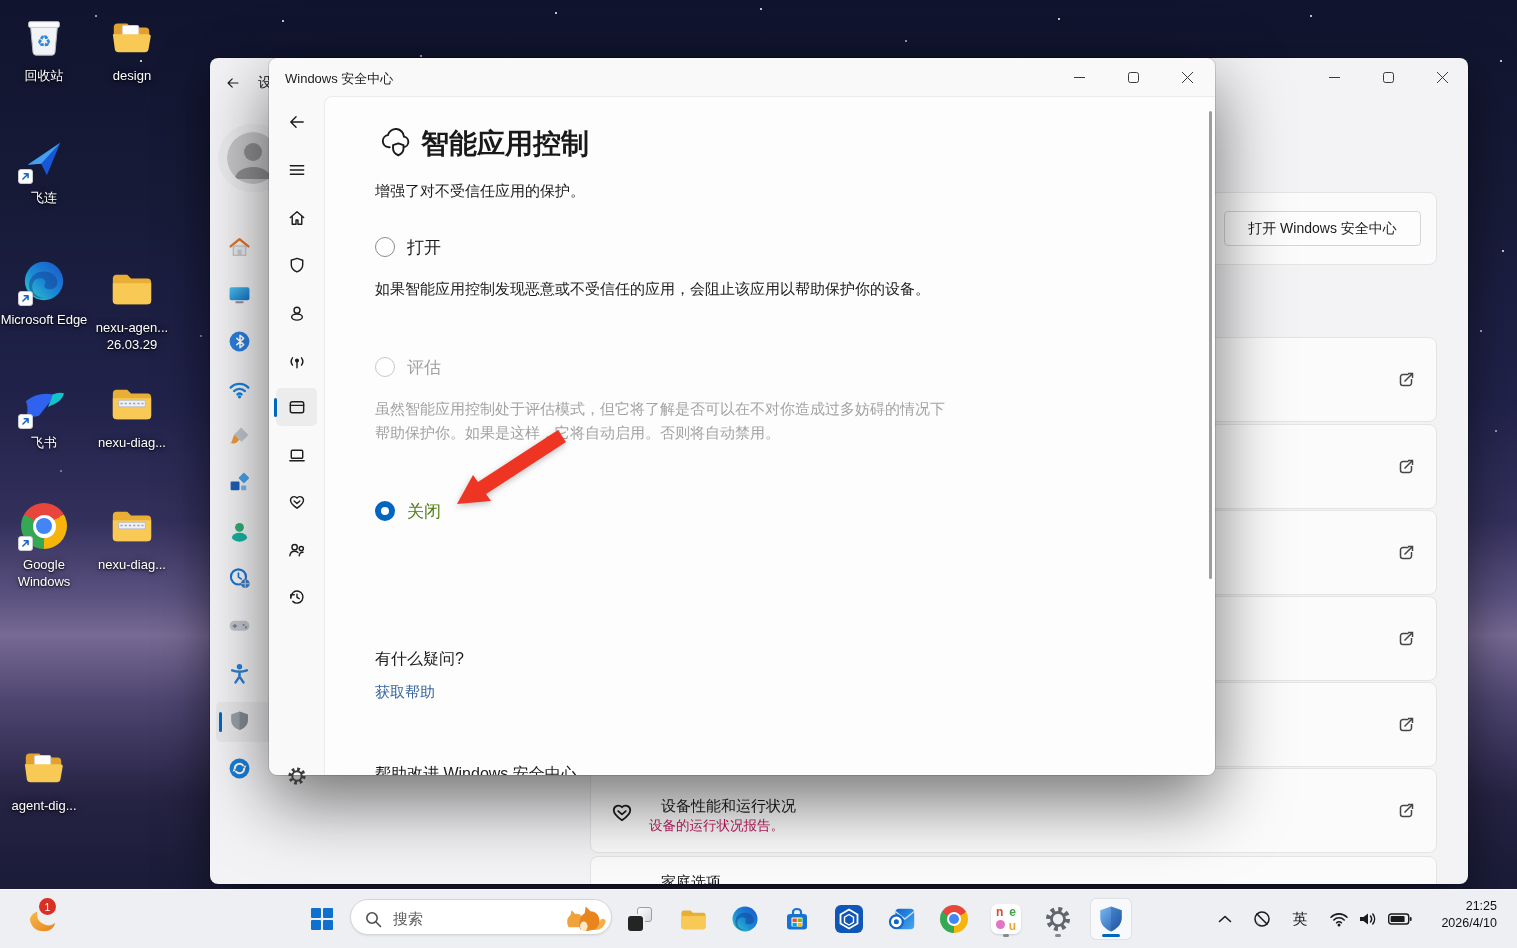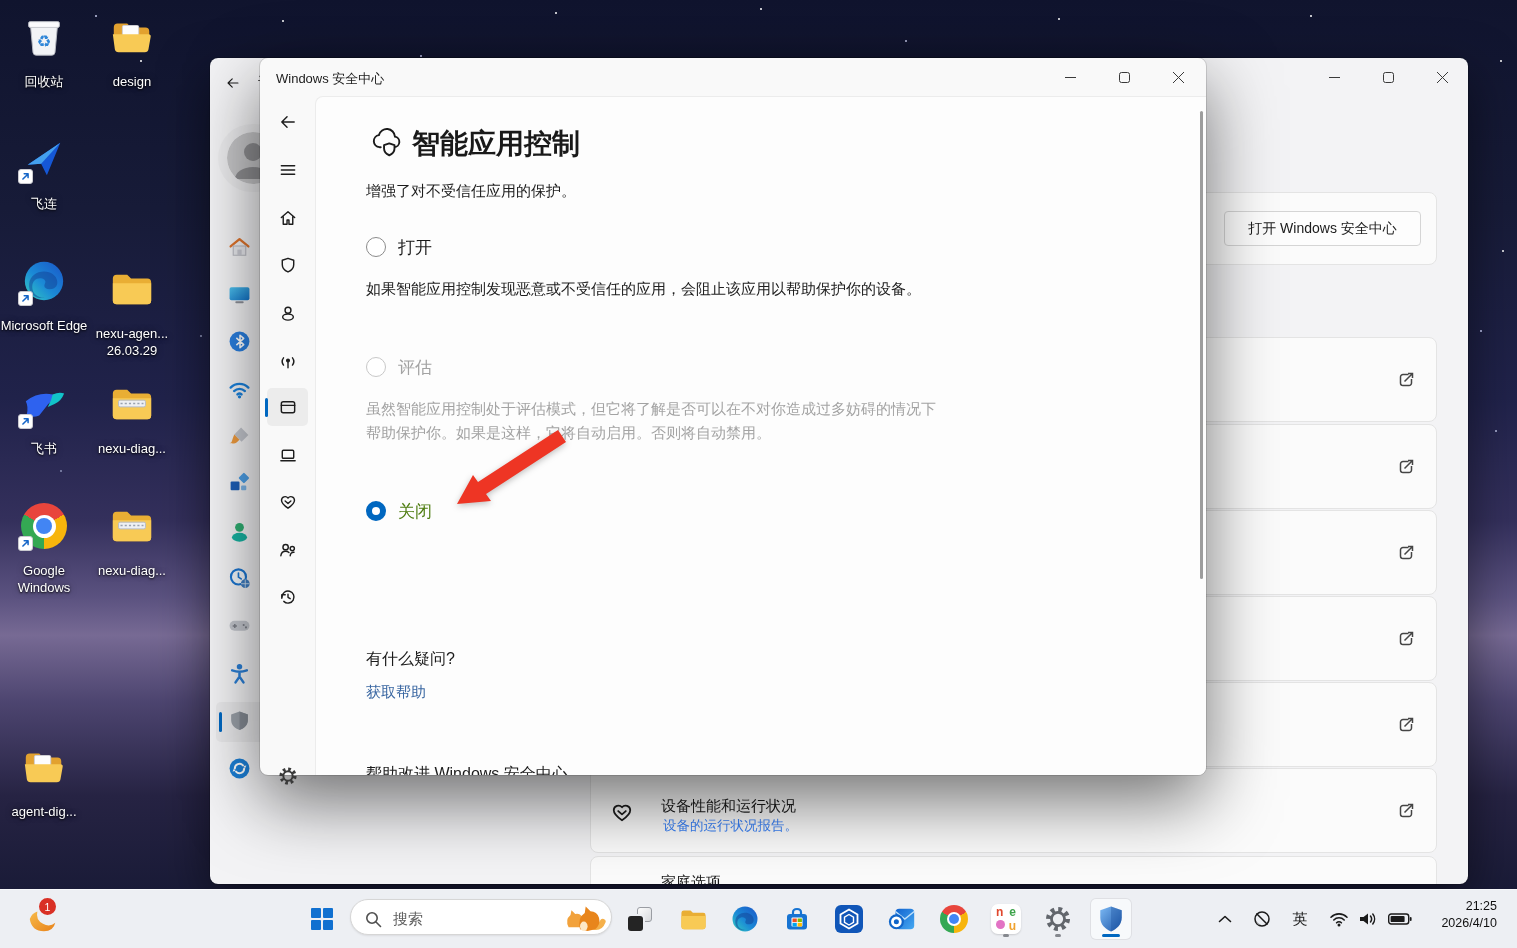--- a/index.html
+++ b/index.html
@@ -10,29 +10,29 @@
   .abs{position:absolute;}
   svg{display:block;}
   .stars{position:absolute;left:0;top:0;width:2px;height:2px;border-radius:50%;background:transparent;
     box-shadow:282px 20px #fff,420px 55px #cfd4ff,555px 12px #fff,610px 95px #aeb4d8,760px 8px #fff,
     905px 40px #c5c9ea,1058px 18px #fff,1230px 70px #b9bfe2,1310px 15px #fff,1460px 120px #d8dcf5,
     1500px 60px #fff,250px 160px #aab0d4,1480px 330px #cfd4ff,1502px 250px #fff,140px 60px #fff,
     95px 15px #c5c9ea,200px 335px #9aa0c4,60px 470px #8a90b4,1495px 430px #b9bfe2,1330px 160px #fff;}
   
   .di{position:absolute;width:88px;text-align:center;color:#fff;cursor:default;}
   .di .ig{width:46px;height:46px;margin:0 auto;position:relative;}
-  .di .tx{font-size:13px;line-height:16.5px;margin-top:14px;text-shadow:0 1px 2px rgba(0,0,0,.9),0 0 6px rgba(0,0,0,.55);word-wrap:break-word;}
+  .di .tx{font-size:13px;line-height:16.5px;margin-top:8px;text-shadow:0 1px 2px rgba(0,0,0,.9),0 0 6px rgba(0,0,0,.55);word-wrap:break-word;}
   .sc{position:absolute;left:-3px;bottom:-2px;width:15px;height:15px;background:#fff;border:1px solid #c9c9cf;border-radius:3px;display:flex;align-items:center;justify-content:center;box-sizing:border-box;}
   .chrome{border-radius:50%;background:conic-gradient(from -60deg,#e8453c 0 120deg,#f7b50c 0 240deg,#34a853 0 360deg);position:relative;}
   .chrome::before{content:"";position:absolute;inset:25%;background:#fff;border-radius:50%;}
   .chrome::after{content:"";position:absolute;inset:32%;background:#4285f4;border-radius:50%;}
   
   .win{position:absolute;border-radius:8px;}
   #settingsWin{left:210px;top:58px;width:1258px;height:826px;background:#f3f3f5;box-shadow:0 18px 50px rgba(0,0,0,.5);outline:1px solid rgba(0,0,0,.15);overflow:hidden;}
-  #securityWin{left:260px;top:58px;width:946px;height:717px;background:#f9f9f9;box-shadow:0 26px 70px rgba(0,0,0,.55);outline:1px solid rgba(0,0,0,.12);z-index:3;}
+  #securityWin{left:269px;top:58px;width:946px;height:717px;background:#f9f9f9;box-shadow:0 26px 70px rgba(0,0,0,.55);outline:1px solid rgba(0,0,0,.12);z-index:3;}
   .winctl{position:absolute;top:0;width:46px;height:38px;display:flex;align-items:center;justify-content:center;}
   .card{position:absolute;left:380px;width:847px;background:#fbfbfb;border:1px solid #e4e4e4;border-radius:8px;box-sizing:border-box;}
   .xl{position:absolute;right:20px;top:50%;margin-top:-10px;color:#454545;}
   
   .ssi{position:absolute;left:7px;width:41px;height:38px;border-radius:5px;display:flex;align-items:center;justify-content:center;}
   .ssi.sel{background:#ececec;}
   .lic *{stroke:#1d1d1d;fill:none;stroke-width:1.5;stroke-linecap:round;stroke-linejoin:round;}
   
   .radio{position:absolute;width:20px;height:20px;border-radius:50%;box-sizing:border-box;background:#fff;}
   .r-off{border:1px solid #8b8b8b;}
@@ -366,21 +366,21 @@
         </span>
       </div>
   <div class="card" style="top:710px;height:85px">
     <span class="abs" style="left:18px;top:30px">
           <svg viewBox="0 0 22 22" width="26" height="26" class="lic">
             <path d="M11 18c-4.4-2.9-7-5.6-7-8.6A4 4 0 0 1 11 7a4 4 0 0 1 7 2.4c0 3-2.6 5.7-7 8.6z"></path>
             <path d="M7.8 10.2l3.2 2.8 3.2-2.8"></path>
           </svg>
         </span>
     <span class="abs" style="left:70px;top:28px;font-size:15px;color:#1b1b1b">设备性能和运行状况</span>
-    <span class="abs" style="left:72px;top:48px;font-size:13.5px;color:#3b82f6">设备的运行状况报告。</span>
+    <span class="abs" style="left:58px;top:48px;font-size:13.5px;color:#be185d">设备的运行状况报告。</span>
     <span class="xl">
           <svg width="20" height="20">
             <use href="#sXlink"></use>
           </svg>
         </span>
   </div>
   <div class="card" style="top:798px;height:80px">
     <span class="abs" style="left:70px;top:16px;font-size:15px;color:#1b1b1b">家庭选项</span>
   </div>
 </div>

